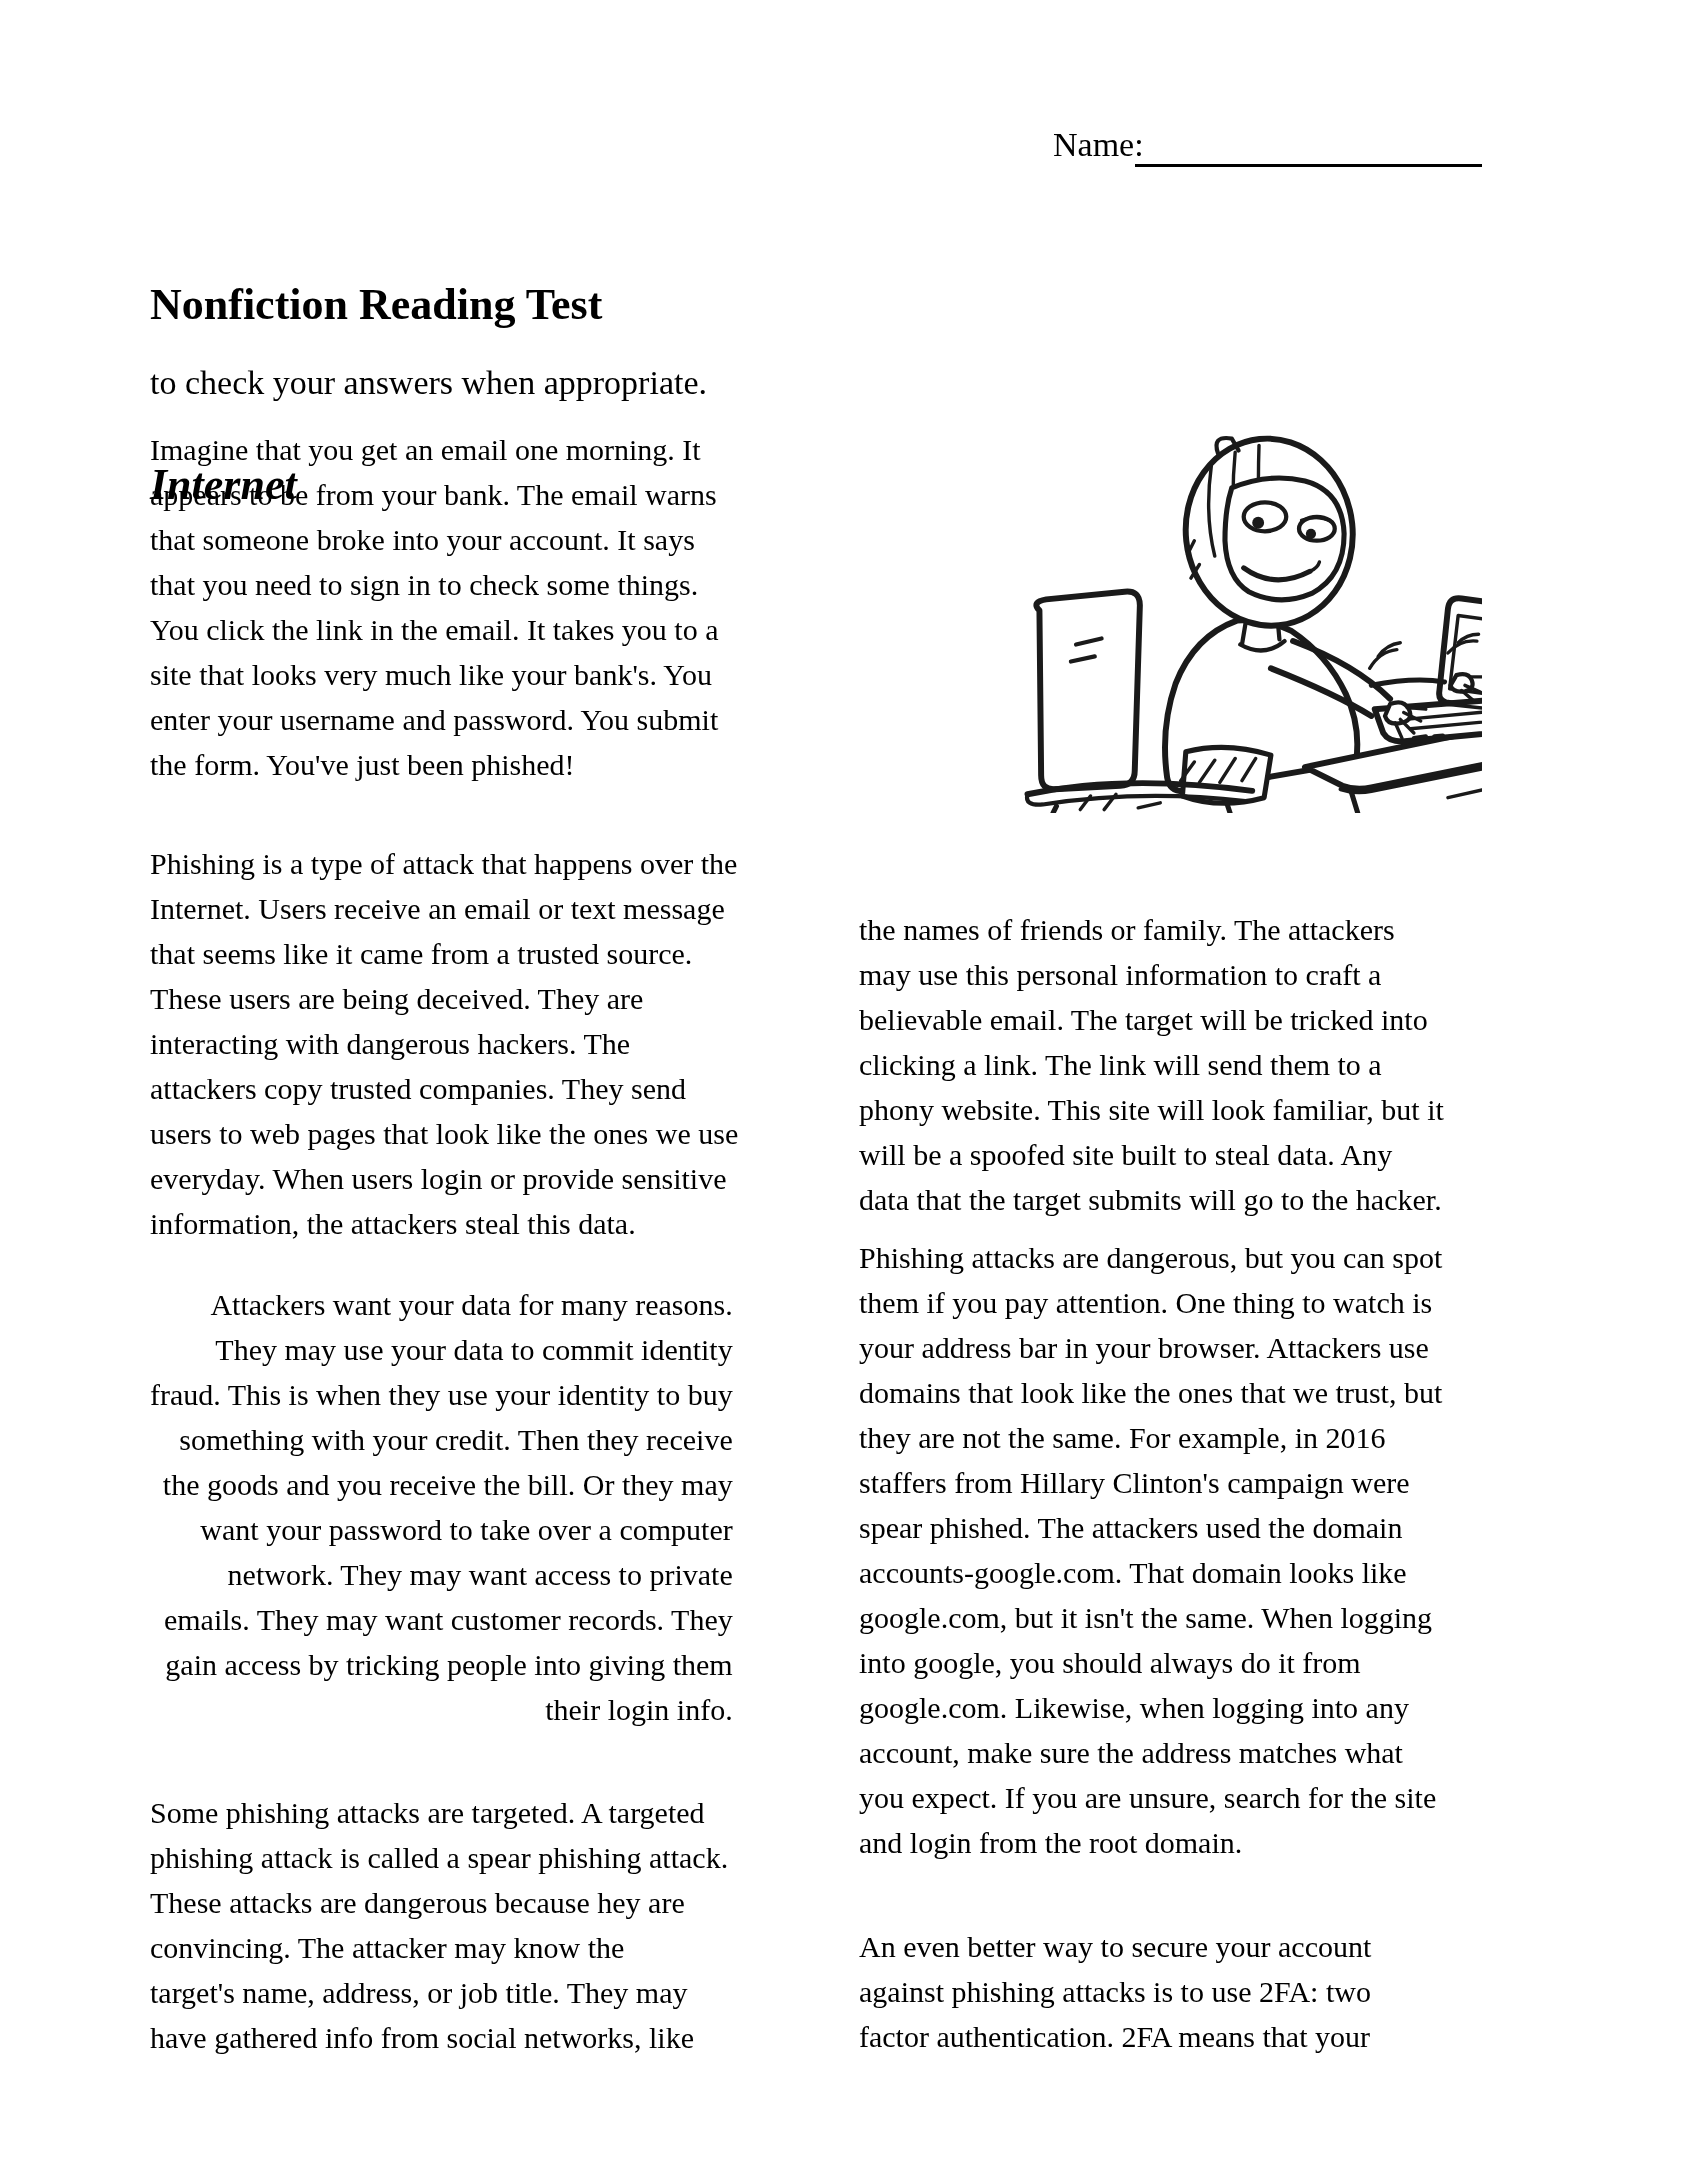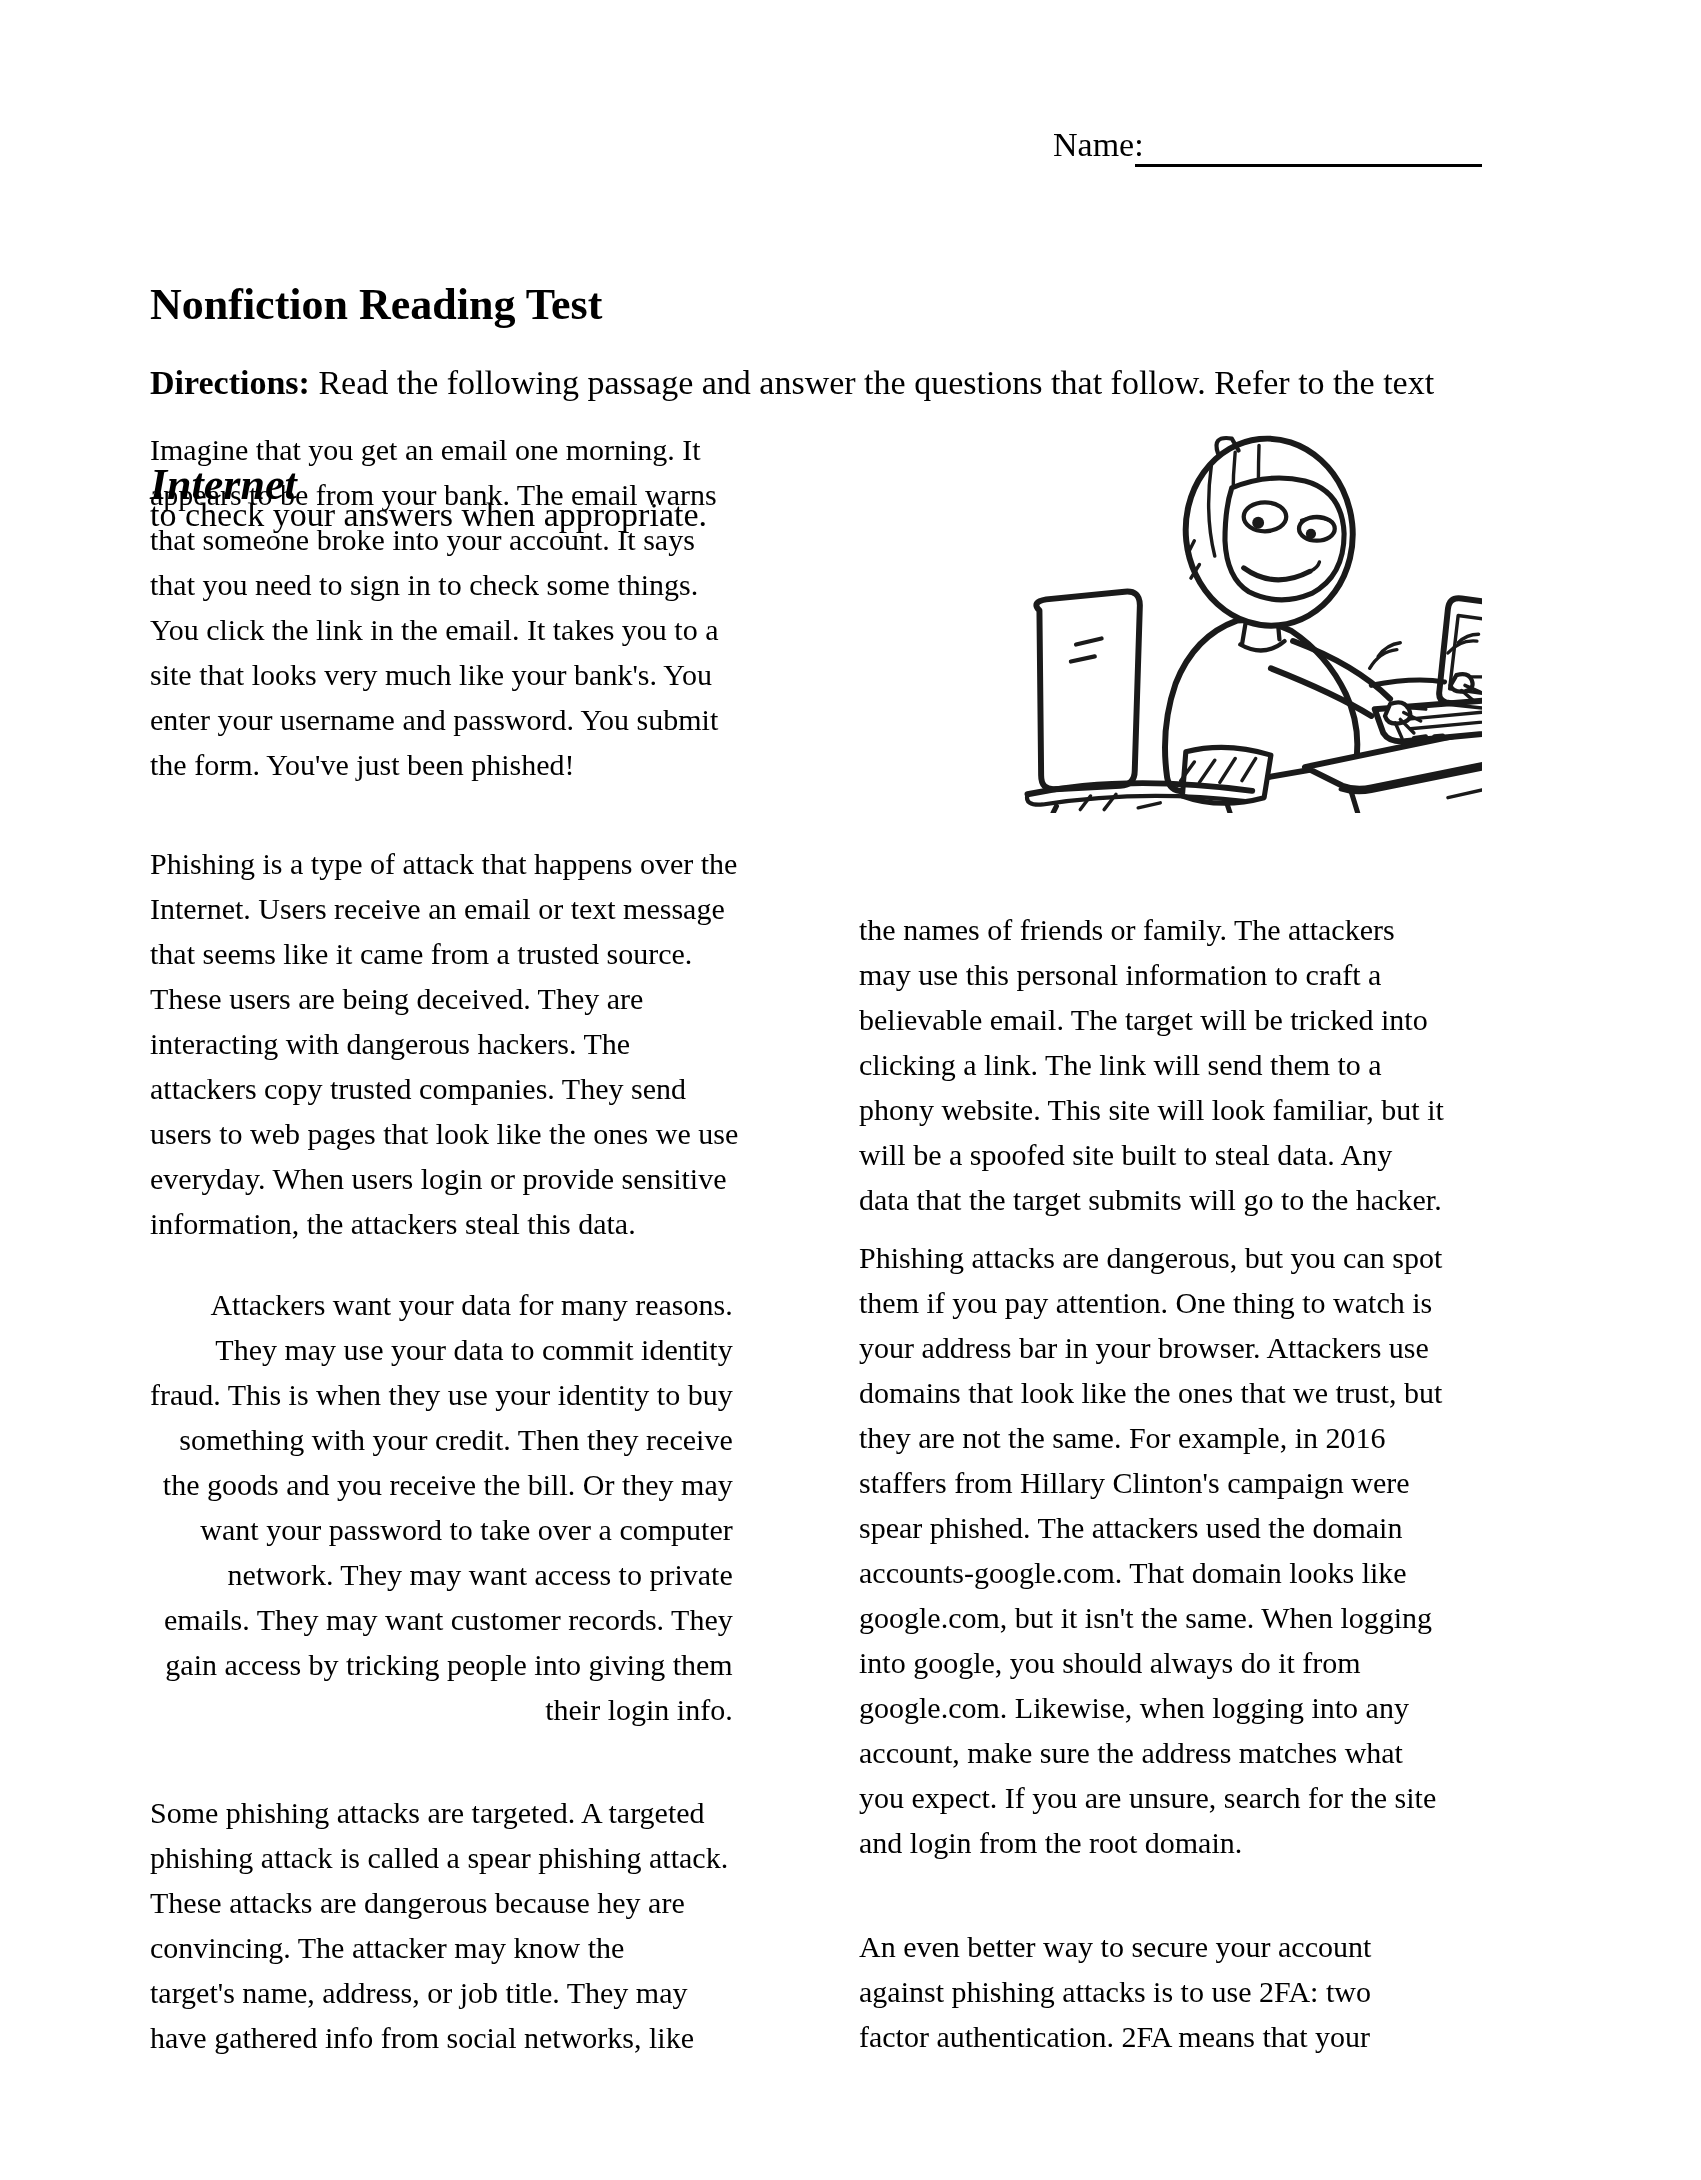--- a/index.html
+++ b/index.html
@@ -85,21 +85,20 @@
 
   <div class="name-row">Name:</div>
   <div class="name-underline"></div>
 
   <div class="title-block">
     <div>Nonfiction Reading Test</div>
     <div class="title-sub">Internet</div>
   </div>
 
   <div class="directions">
-    <div><span class="dir-label">Directions:</span><span> Read the following passage and answer the questions that follow. Refer to the text</span></div>
     <div>to check your answers when appropriate.</div>
   </div>
 
   <svg class="illustration" viewBox="0 0 750 470" aria-hidden="true">
     <g fill="none" stroke="#1a1a1a" stroke-width="7" stroke-linecap="round" stroke-linejoin="round">
 
       <path d="M80 232 Q70 222 88 219 L180 210 Q198 208 198 226 L192 420 Q192 437 175 438 L98 442 Q82 443 82 426 Z" fill="#ffffff"></path>
       <path d="M123 272 l30 -7" stroke-width="5"></path>
       <path d="M117 292 l28 -6" stroke-width="5"></path>
 

